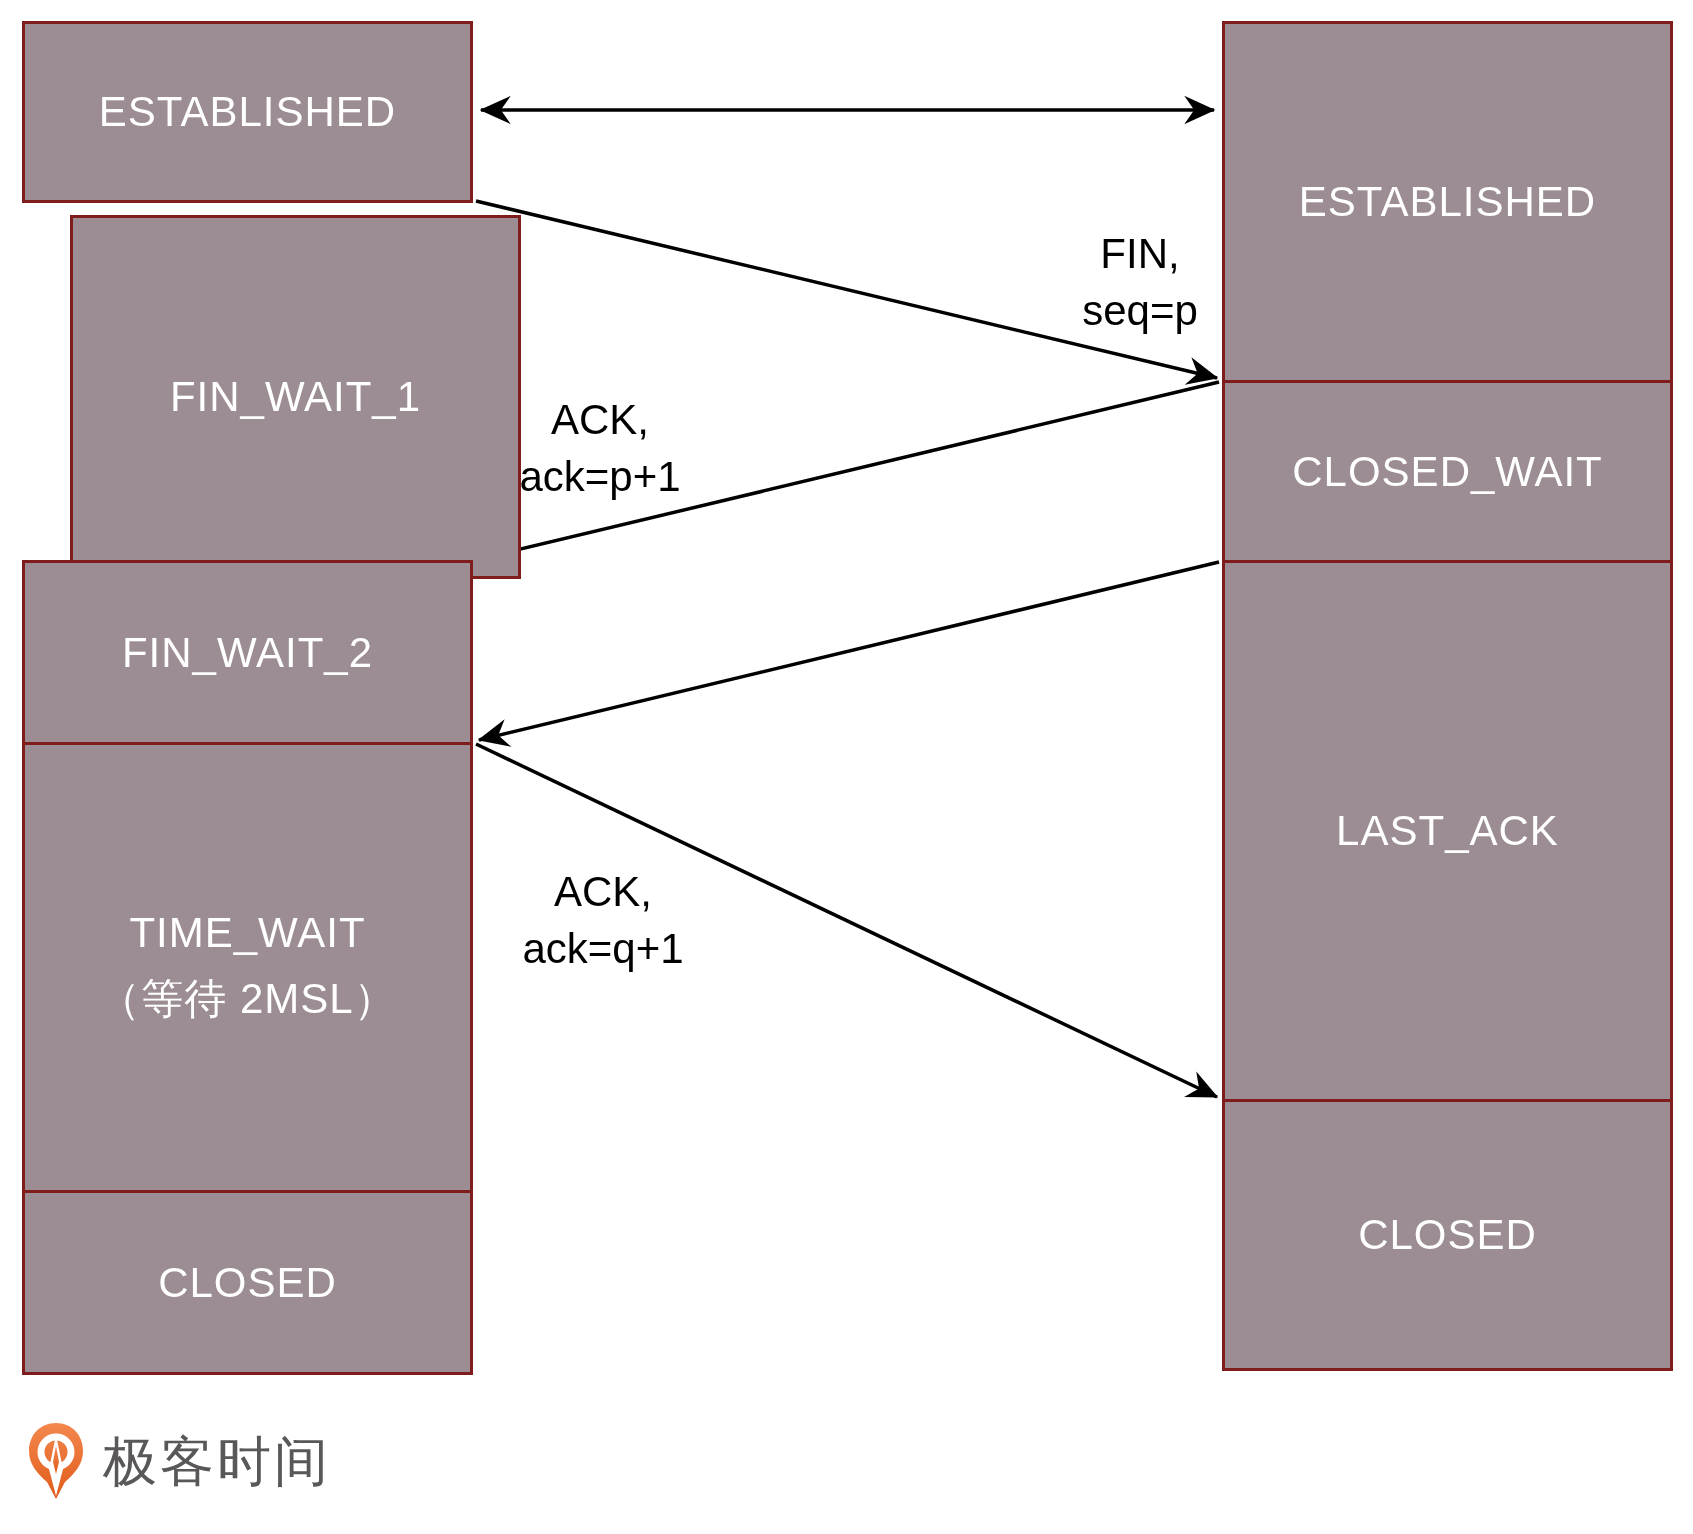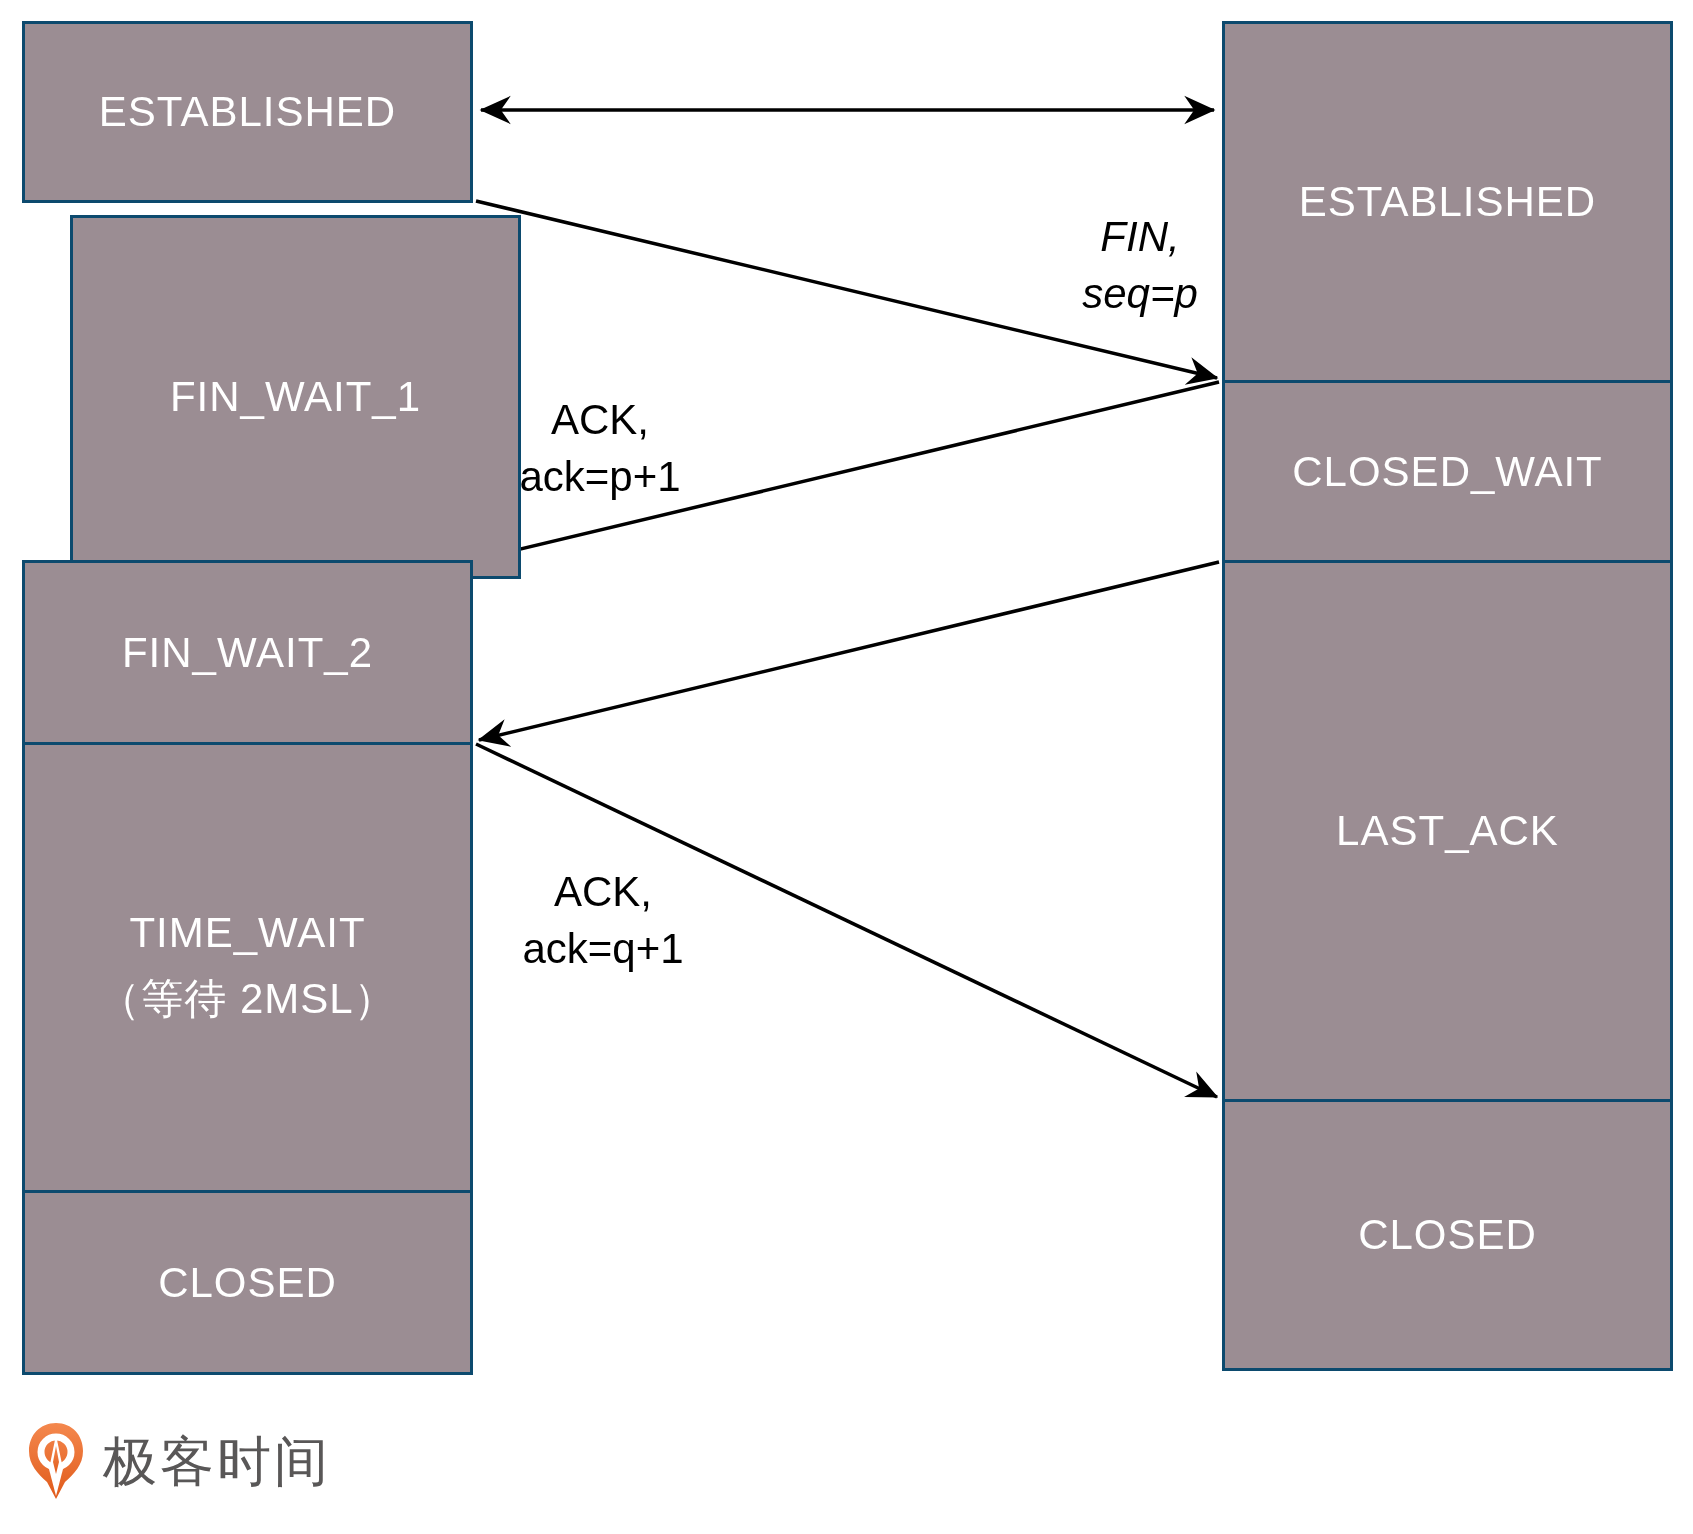--- a/index.html
+++ b/index.html
@@ -3,21 +3,21 @@
 <meta charset="utf-8">
 <style>
   html,body { margin:0; padding:0; background:#ffffff; }
   .canvas {
     position:relative; width:1693px; height:1534px; background:#ffffff;
     font-family:"Liberation Sans","DejaVu Sans",sans-serif; overflow:hidden;
   }
   .col { position:absolute; width:451px; }
   .state-box {
     position:absolute; left:0; width:451px; box-sizing:border-box;
-    background:#9B8D93; border:3px solid #0c4a6e;
+    background:#9B8D93; border:3px solid #7f1d1d;
     display:flex; flex-direction:column; align-items:center; justify-content:center;
     color:#ffffff; font-size:42px; letter-spacing:1px; text-align:center;
   }
   .state-sub { margin-top:14px; }
   .arrow-layer { position:absolute; left:0; top:0; width:1693px; height:1534px; pointer-events:none; }
   .msg-label {
     position:absolute; transform:translate(-50%,-50%);
     font-size:42px; line-height:57px; color:#000000; text-align:center; white-space:nowrap;
   }
   .transfer-label {
@@ -73,21 +73,21 @@
     </div>
     <div class="state-box" style="top:359px; height:183px;">
       <span>CLOSED_WAIT</span>
     </div>
     <div class="state-box" style="top:1078px; height:272px;">
       <span>CLOSED</span>
     </div>
   </div>
 
 
-  <div class="msg-label" style="left:1140px; top:265px;font-style:italic;">
+  <div class="msg-label" style="left:1140px; top:282px;">
     <div>FIN,</div>
     <div>seq=p</div>
   </div>
 
   <div class="msg-label" style="left:600px; top:448px;">
     <div>ACK,</div>
     <div>ack=p+1</div>
   </div>
 
 

